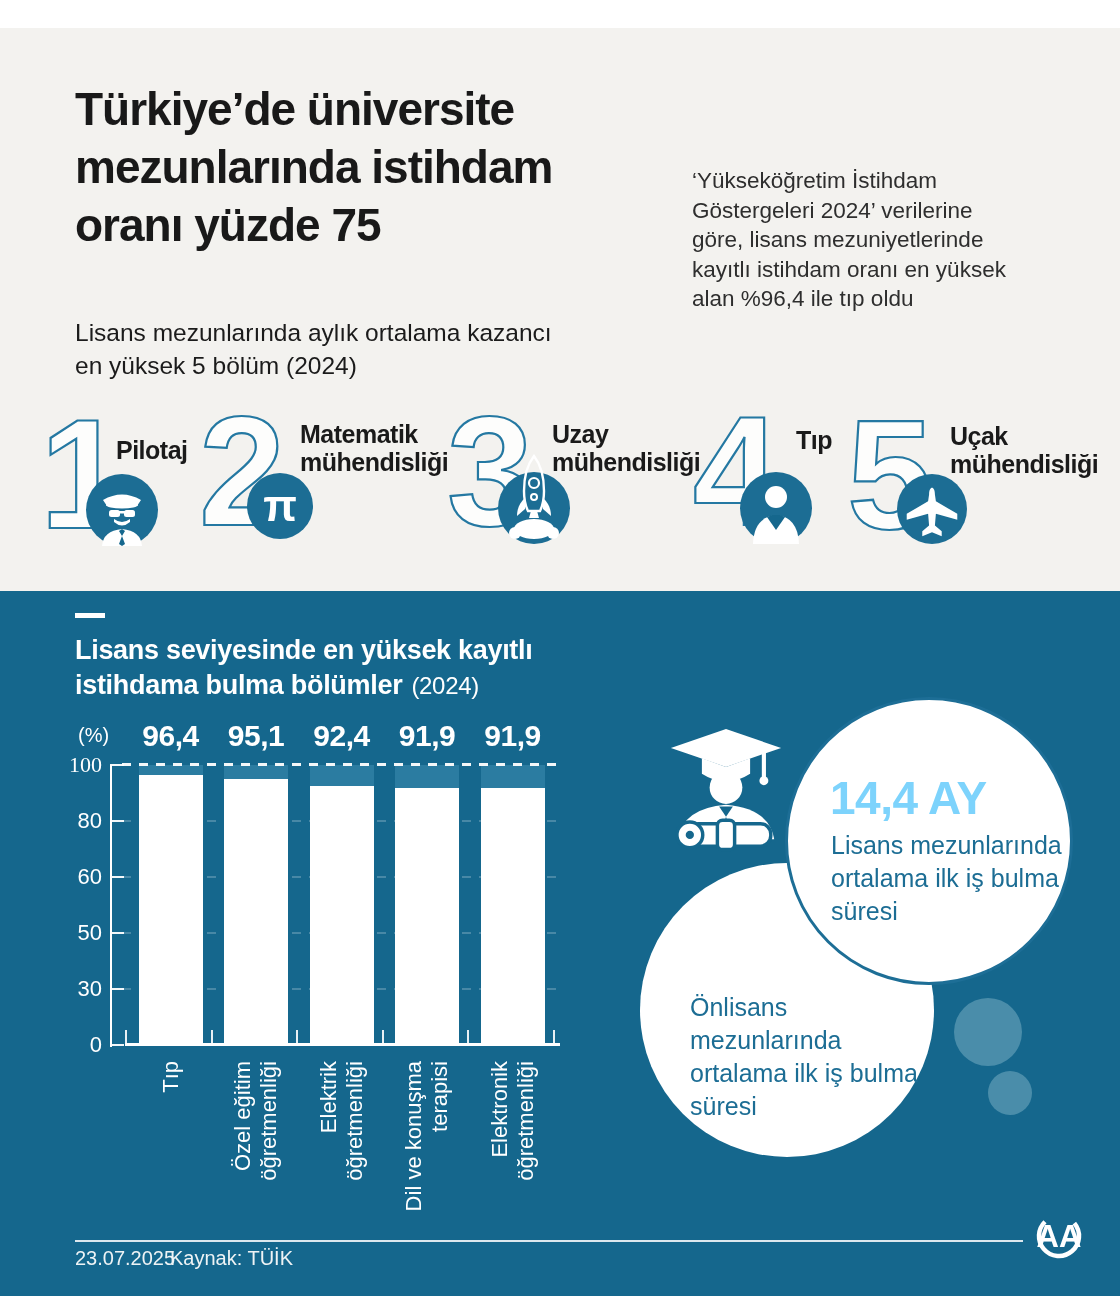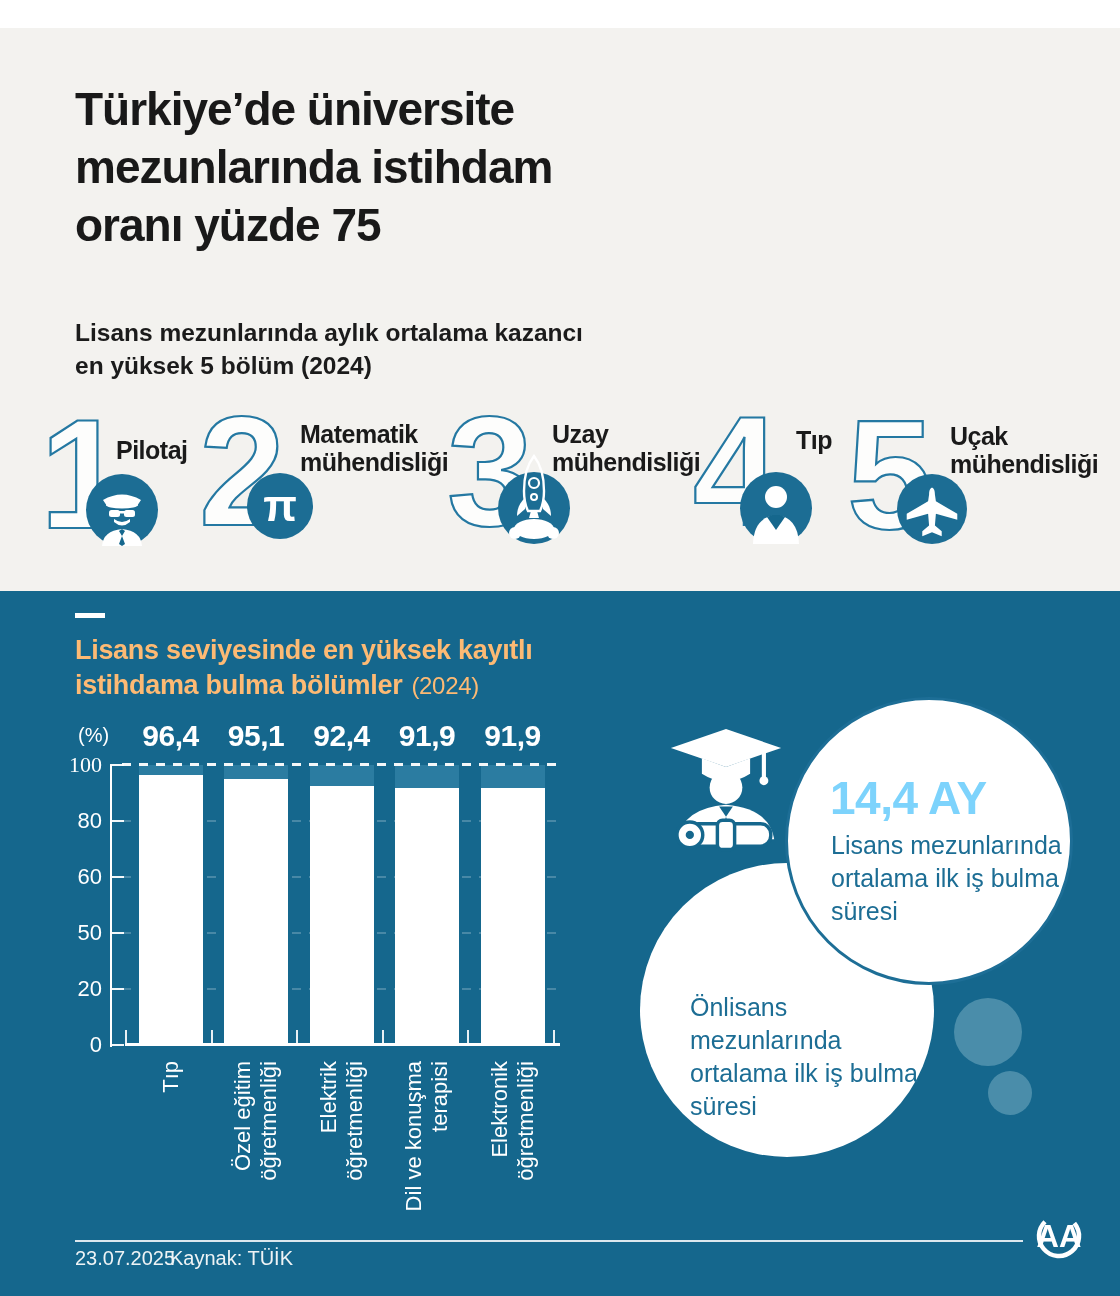--- a/index.html
+++ b/index.html
@@ -5,32 +5,32 @@
   html,body{margin:0;padding:0;}
   .canvas{position:relative;width:1120px;height:1296px;overflow:hidden;
     background:#f3f2ef;font-family:"Liberation Sans",sans-serif;margin-top:28px;}
   .abs{position:absolute;}
   .pre{white-space:pre-line;}
 
   
   .main-title{left:75px;top:52px;font-size:46px;font-weight:bold;line-height:58px;
     letter-spacing:-1px;color:#191919;}
   .intro{left:692px;top:138px;width:420px;font-size:22.5px;line-height:29.5px;color:#2e2e2e;}
-  .subtitle{left:75px;top:288px;font-size:24.5px;font-weight:bold;line-height:33px;color:#1b1b1b;}
+  .subtitle{left:75px;top:288px;font-size:24.5px;font-weight:normal;line-height:33px;color:#1b1b1b;}
 
   .rank-num svg{display:block;}
   .rank-label{font-size:25px;font-weight:bold;line-height:28px;letter-spacing:-0.5px;color:#1a1a1a;}
   .rank-circle{border-radius:50%;background:#1c6d94;}
   .pi-sym{width:100%;height:100%;display:flex;align-items:center;justify-content:center;
     color:#fff;font-size:44px;font-weight:bold;}
 
   
   .bottom{left:0;top:563px;width:1120px;height:733px;background:#15678d;}
   .title-dash{left:75px;top:22px;width:30px;height:5px;background:#fff;}
-  .section-title{left:75px;top:42px;color:#fdba74;font-weight:bold;font-size:27px;line-height:34.5px;letter-spacing:-0.3px;}
+  .section-title{left:75px;top:42px;color:#ffffff;font-weight:bold;font-size:27px;line-height:34.5px;letter-spacing:-0.3px;}
   .section-year{font-weight:400;font-size:24px;margin-left:9px;}
   .unit-label{left:78px;top:133px;color:#fff;font-size:20px;}
   .bar-value{color:#fff;font-size:30px;font-weight:bold;letter-spacing:-0.5px;text-align:center;}
   .ytick-label{color:#fff;font-size:22px;text-align:right;}
   .cat-label{color:#fff;font-size:22px;line-height:26px;text-align:right;
     transform:rotate(-90deg);transform-origin:top right;}
   .callout-circle{border-radius:50%;background:#fff;}
   .callout-value{color:#7dd3fc;font-size:46px;font-weight:bold;letter-spacing:-0.5px;}
   .callout-text{color:#1c6d94;font-size:25px;line-height:33px;}
   .deco-circle{border-radius:50%;background:rgba(140,188,207,0.45);}
@@ -38,20 +38,25 @@
   .footer-text{top:656px;color:#eef3f5;font-size:20px;}
 </style>
 </head>
 <body>
 
 <div class="canvas">
 
   <div class="abs main-title pre">Türkiye’de üniversite
 mezunlarında istihdam
 oranı yüzde 75</div>
+  <div class="abs intro pre">‘Yükseköğretim İstihdam
+Göstergeleri 2024’ verilerine
+göre, lisans mezuniyetlerinde
+kayıtlı istihdam oranı en yüksek
+alan %96,4 ile tıp oldu</div>
   <div class="abs subtitle pre">Lisans mezunlarında aylık ortalama kazancı
 en yüksek 5 bölüm (2024)</div>
 
   <div class="abs rank-num" style="left:18px;top:375px;">
     <svg width="130" height="148">
         <text x="65" y="125" text-anchor="middle" font-family="Liberation Sans, sans-serif" font-size="155" font-weight="bold" fill="#fdfdfc" stroke="#2478a2" stroke-width="2.2">1</text>
       </svg>
   </div>
   <div class="abs rank-label pre" style="left:116px;top:408px;">Pilotaj</div>
   <div class="abs rank-circle" style="left:86px;top:446px;width:72px;height:72px;">
@@ -143,21 +148,21 @@
 
     <div class="abs" id="chart-layer" style="left:0;top:0;width:1120px;height:733px;">
         <div style="position: absolute; left: 122px; top: 397px; width: 438px; height: 2px; color: rgba(255, 255, 255, 0.22); background: repeating-linear-gradient(90deg, currentcolor 0px, currentcolor 9px, transparent 9px, transparent 17px);"></div>
         <div style="position: absolute; left: 122px; top: 341px; width: 438px; height: 2px; color: rgba(255, 255, 255, 0.22); background: repeating-linear-gradient(90deg, currentcolor 0px, currentcolor 9px, transparent 9px, transparent 17px);"></div>
         <div style="position: absolute; left: 122px; top: 285px; width: 438px; height: 2px; color: rgba(255, 255, 255, 0.22); background: repeating-linear-gradient(90deg, currentcolor 0px, currentcolor 9px, transparent 9px, transparent 17px);"></div>
         <div style="position: absolute; left: 122px; top: 229px; width: 438px; height: 2px; color: rgba(255, 255, 255, 0.22); background: repeating-linear-gradient(90deg, currentcolor 0px, currentcolor 9px, transparent 9px, transparent 17px);"></div>
         <div style="position: absolute; left: 110px; top: 174px; width: 2px; height: 282px; background: rgb(255, 255, 255);"></div>
         <div style="position: absolute; left: 110px; top: 453px; width: 14px; height: 2px; background: rgba(255, 255, 255, 0.95);"></div>
         <div class="ytick-label" style="position: absolute; left: 40px; top: 441px; width: 62px;">0</div>
         <div style="position: absolute; left: 110px; top: 397px; width: 14px; height: 2px; background: rgba(255, 255, 255, 0.95);"></div>
-        <div class="ytick-label" style="position: absolute; left: 40px; top: 385px; width: 62px;">20</div>
+        <div class="ytick-label" style="position: absolute; left: 40px; top: 385px; width: 62px;">30</div>
         <div style="position: absolute; left: 110px; top: 341px; width: 14px; height: 2px; background: rgba(255, 255, 255, 0.95);"></div>
         <div class="ytick-label" style="position: absolute; left: 40px; top: 329px; width: 62px;">50</div>
         <div style="position: absolute; left: 110px; top: 285px; width: 14px; height: 2px; background: rgba(255, 255, 255, 0.95);"></div>
         <div class="ytick-label" style="position: absolute; left: 40px; top: 273px; width: 62px;">60</div>
         <div style="position: absolute; left: 110px; top: 229px; width: 14px; height: 2px; background: rgba(255, 255, 255, 0.95);"></div>
         <div class="ytick-label" style="position: absolute; left: 40px; top: 217px; width: 62px;">80</div>
         <div style="position: absolute; left: 110px; top: 173px; width: 14px; height: 2px; background: rgba(255, 255, 255, 0.95);"></div>
         <div class="ytick-label" style="position: absolute; left: 40px; top: 161px; width: 62px; font-family: Liberation Serif, serif;">100</div>
         <div style="position: absolute; left: 138.5px; top: 174px; width: 64px; height: 10.08px; background: rgb(43, 124, 161);"></div>
         <div style="position: absolute; left: 138.5px; top: 184.08px; width: 64px; height: 269.92px; background: rgb(255, 255, 255);"></div>

